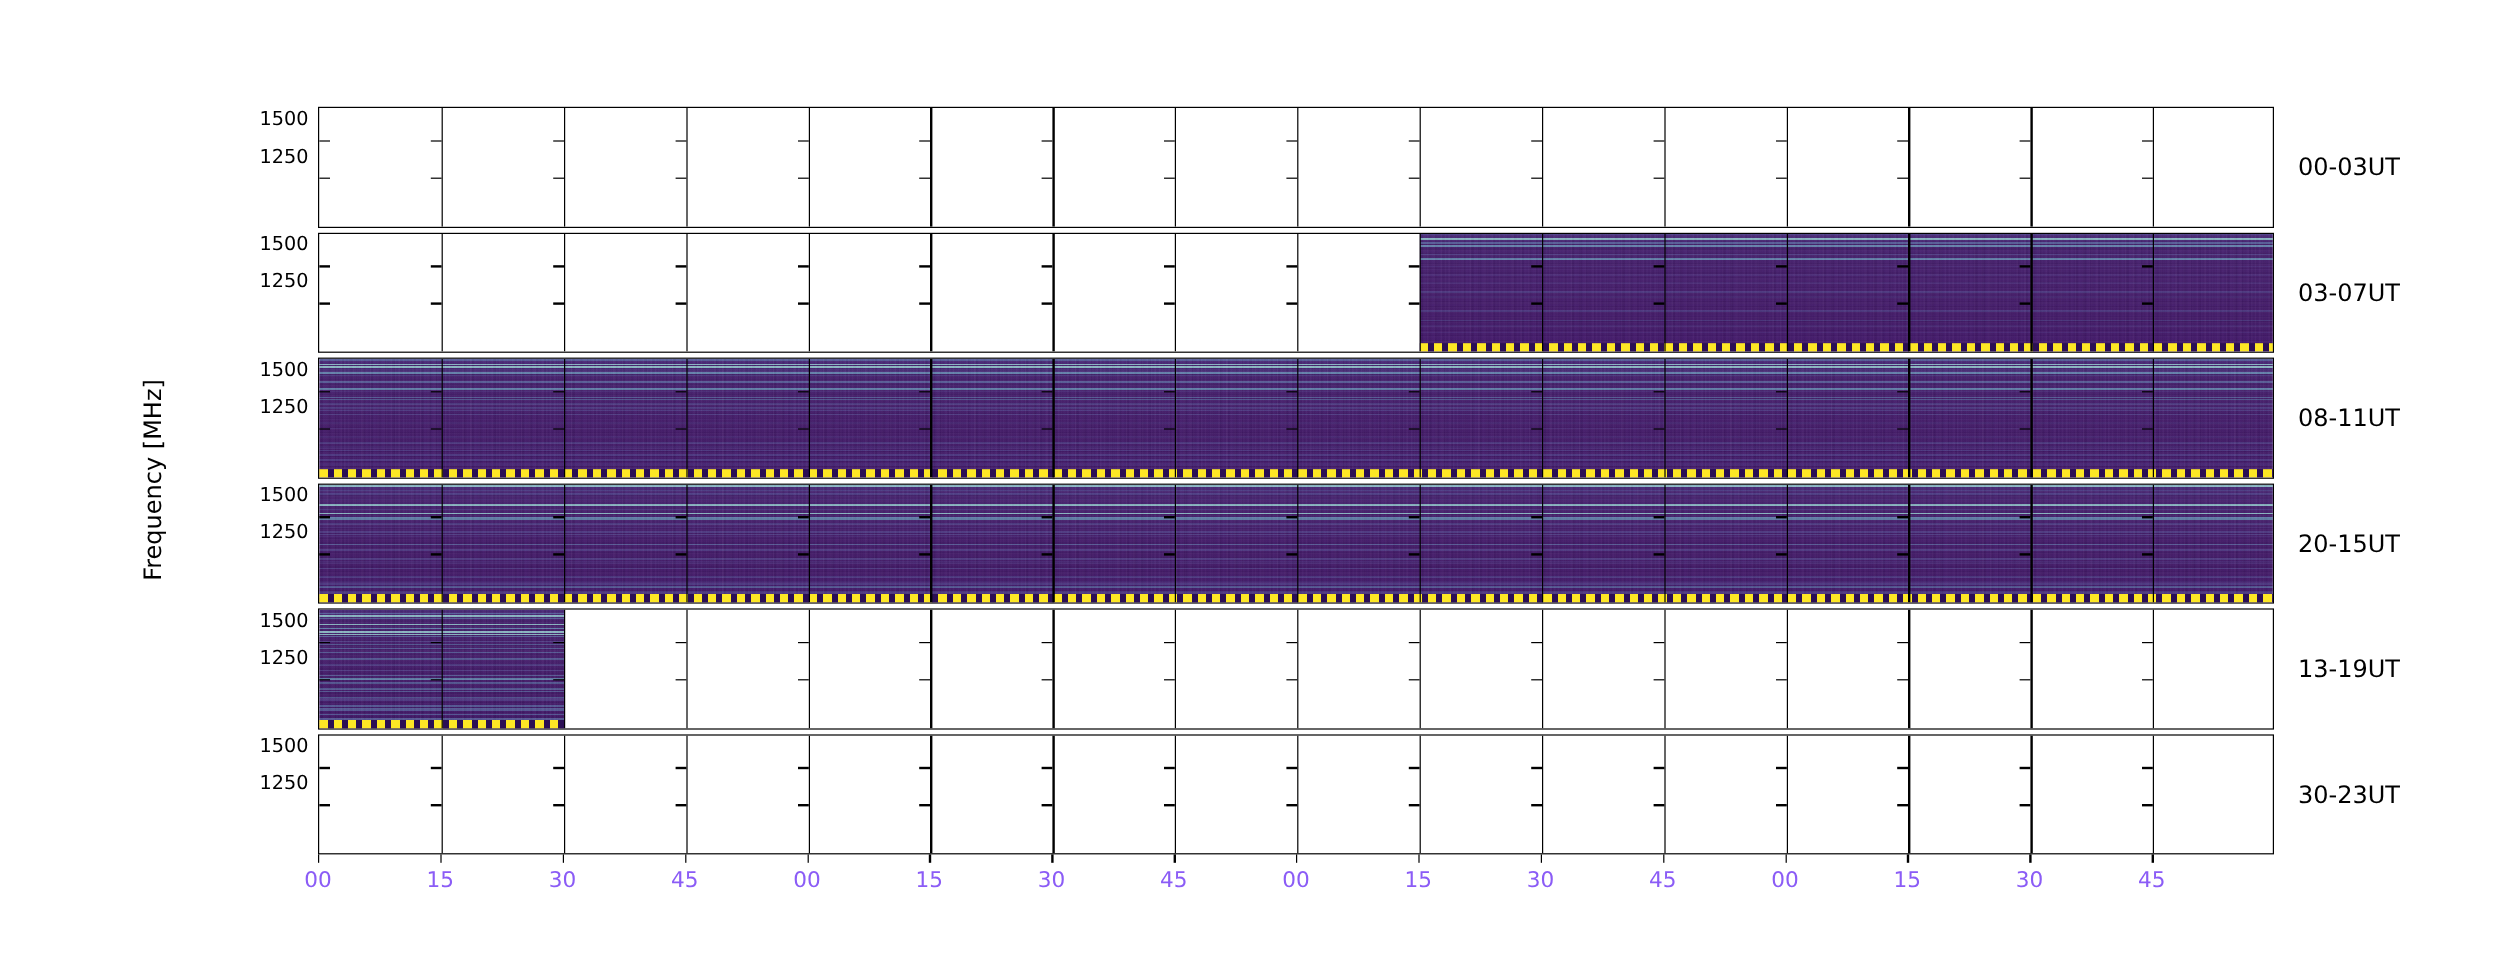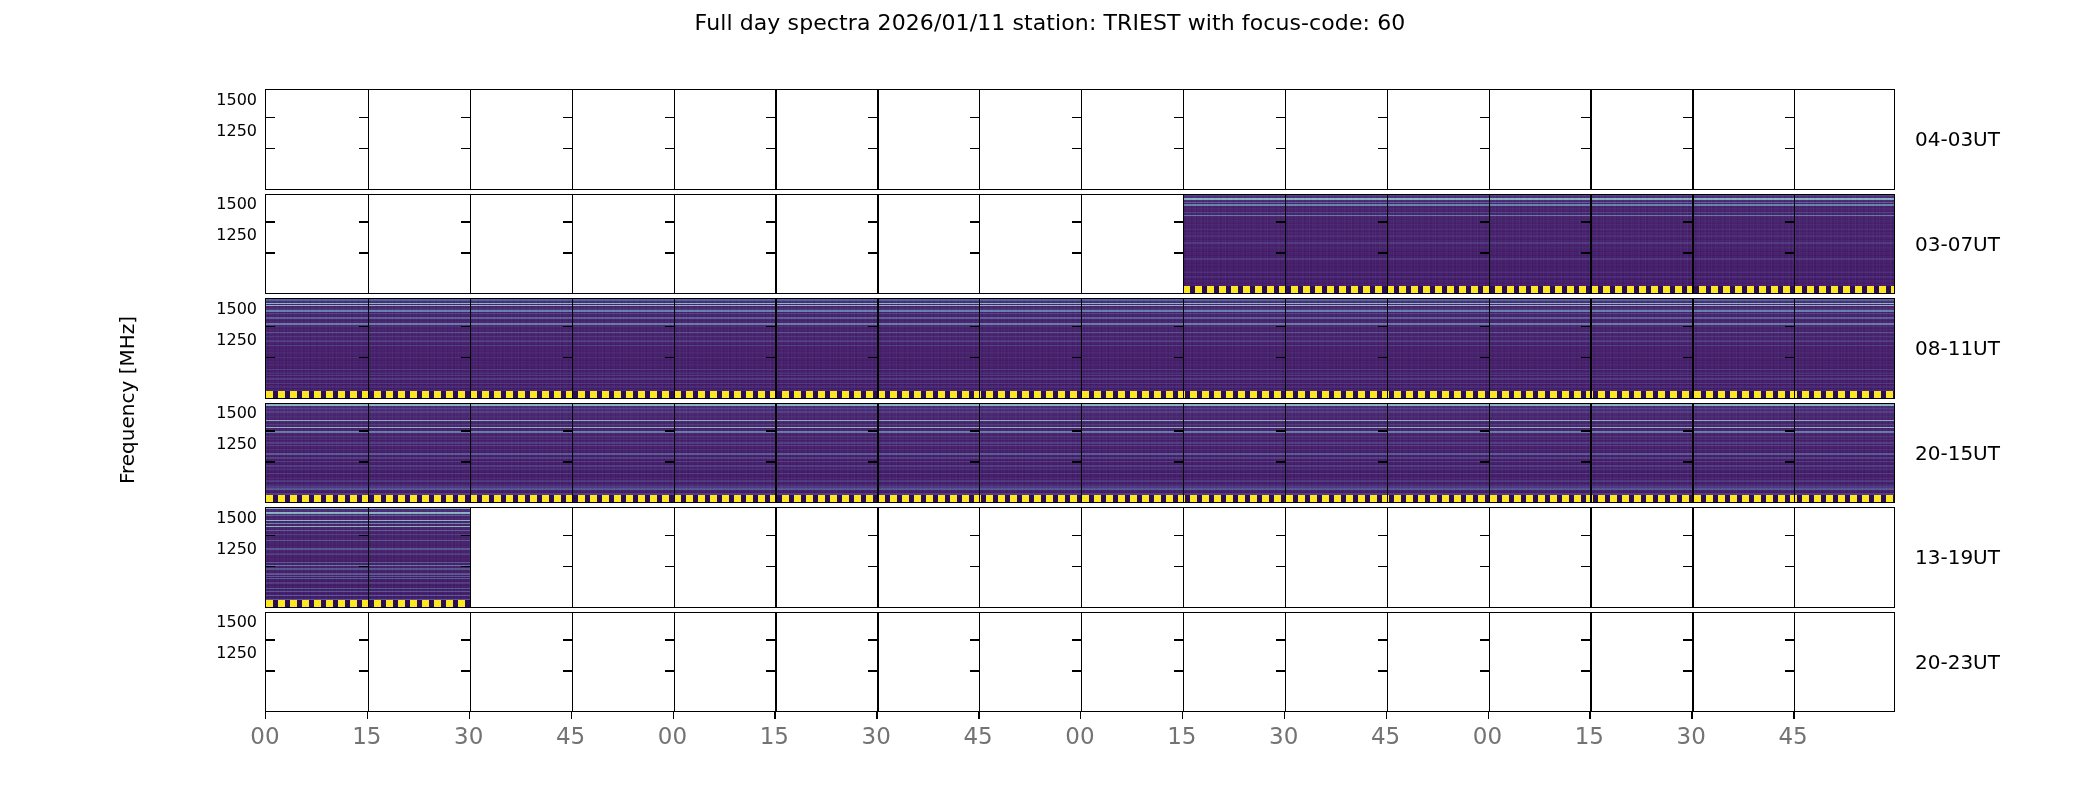--- a/index.html
+++ b/index.html
@@ -113,29 +113,28 @@
     transform:translate(-50%,-50%) rotate(-90deg);
     transform-origin:center center;
     font-size:20px;white-space:nowrap;color:#000;
   }
 
   
   #xaxis{position:absolute;left:265px;top:712px;width:1630px;height:60px;}
   .xtick{position:absolute;top:0;width:1.4px;height:7px;background:#000;}
   .xlab{
     position:absolute;top:11px;transform:translateX(-50%);
-    font-size:23px;color:#737373;white-space:nowrap;
+    font-size:18px;color:#8b5cf6;white-space:nowrap;
   }
 </style>
 </head>
 <body>
 
 <div id="figure">
 
-  <div id="fig-title">Full day spectra 2026/01/11 station: TRIEST with focus-code: 60</div>
 
   <div id="ylabel-title">Frequency [MHz]</div>
 
   <div id="ytick-col">
       <div class="ylab" style="top: 26.6325px;">1500</div>
       <div class="ylab" style="top: 57.7875px;">1250</div>
       <div class="ylab" style="top: 131.132px;">1500</div>
       <div class="ylab" style="top: 162.287px;">1250</div>
       <div class="ylab" style="top: 235.632px;">1500</div>
       <div class="ylab" style="top: 266.788px;">1250</div>
@@ -532,19 +531,19 @@
       <div class="xtick" style="left: 1222.5px;"></div>
       <div class="xlab" style="left: 1222.5px;">00</div>
       <div class="xtick" style="left: 1324.38px;"></div>
       <div class="xlab" style="left: 1324.38px;">15</div>
       <div class="xtick" style="left: 1426.25px;"></div>
       <div class="xlab" style="left: 1426.25px;">30</div>
       <div class="xtick" style="left: 1528.12px;"></div>
       <div class="xlab" style="left: 1528.12px;">45</div>
     </div>
 
-<div class="rowlabel" style="top: 139.25px;">04-03UT</div>
+<div class="rowlabel" style="top: 139.25px;">00-03UT</div>
     <div class="rowlabel" style="top: 243.75px;">03-07UT</div>
     <div class="rowlabel" style="top: 348.25px;">08-11UT</div>
     <div class="rowlabel" style="top: 452.75px;">20-15UT</div>
     <div class="rowlabel" style="top: 557.25px;">13-19UT</div>
-    <div class="rowlabel" style="top: 661.75px;">20-23UT</div>
+    <div class="rowlabel" style="top: 661.75px;">30-23UT</div>
   </div>
 
 </body></html>

